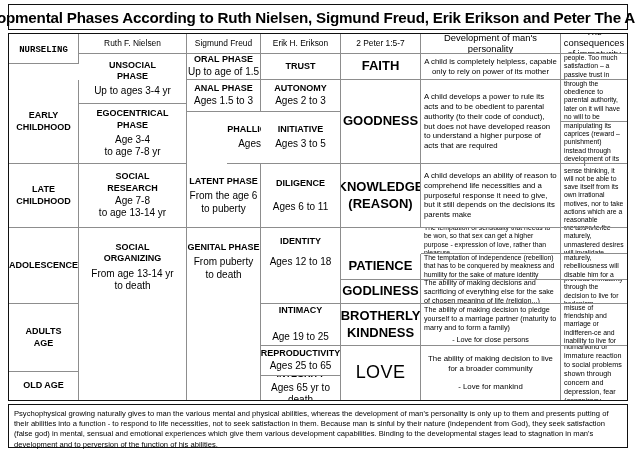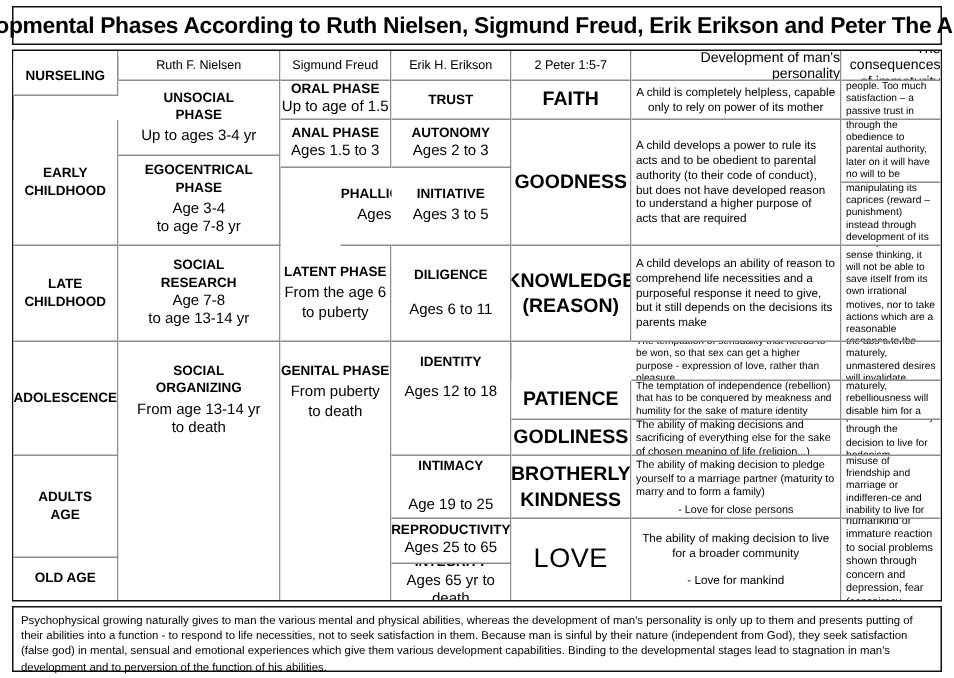--- a/index.html
+++ b/index.html
@@ -54,21 +54,21 @@
   }
   .cell.noright { border-right: none; }
   .cell.nobottom { border-bottom: none; }
 
   .hdr {
     font-size: 8.4px;
     font-weight: normal;
     text-align: center;
     line-height: 1.15;
   }
-  .hdr.big { font-size: 9.4px; text-align: right; }
+  .hdr.big { font-size: 9.4px; }
   .lbl {
     font-size: 9px; font-weight: bold; line-height: 1.25; text-align: center;
   }
   .sub {
     font-size: 10px; font-weight: normal; line-height: 1.25; text-align: center;
     margin-top: 3px;
   }
   .sub.tight { margin-top: 1px; }
   .virtue {
     font-size: 13px; font-weight: bold; line-height: 1.3; text-align: center;
@@ -134,21 +134,21 @@
     <div class="cell hdr" style="left:332px;top:0;width:80px;height:20px;">
         <span>2 Peter 1:5-7</span>
       </div>
     <div class="cell hdr big" style="left:412px;top:0;width:140px;height:20px;">
         <span>Development of man's personality</span>
       </div>
     <div class="cell hdr big noright" style="left:552px;top:0;width:66px;height:20px;">
         <span>The consequences of immaturity</span>
       </div>
 
-    <div class="cell" style="left:0;top:4px;width:70px;height:26px;">
+    <div class="cell" style="left:0;top:4px;width:70px;height:26px;font-family:Liberation Mono, monospace;">
         <div class="lbl">NURSELING</div>
       </div>
     <div class="cell" style="left:0;top:46px;width:70px;height:84px;">
         <div class="lbl">EARLY<br>CHILDHOOD</div>
       </div>
     <div class="cell" style="left:0;top:130px;width:70px;height:64px;">
         <div class="lbl">LATE<br>CHILDHOOD</div>
       </div>
     <div class="cell" style="left:0;top:194px;width:70px;height:76px;">
         <div class="lbl">ADOLESCENCE</div>

